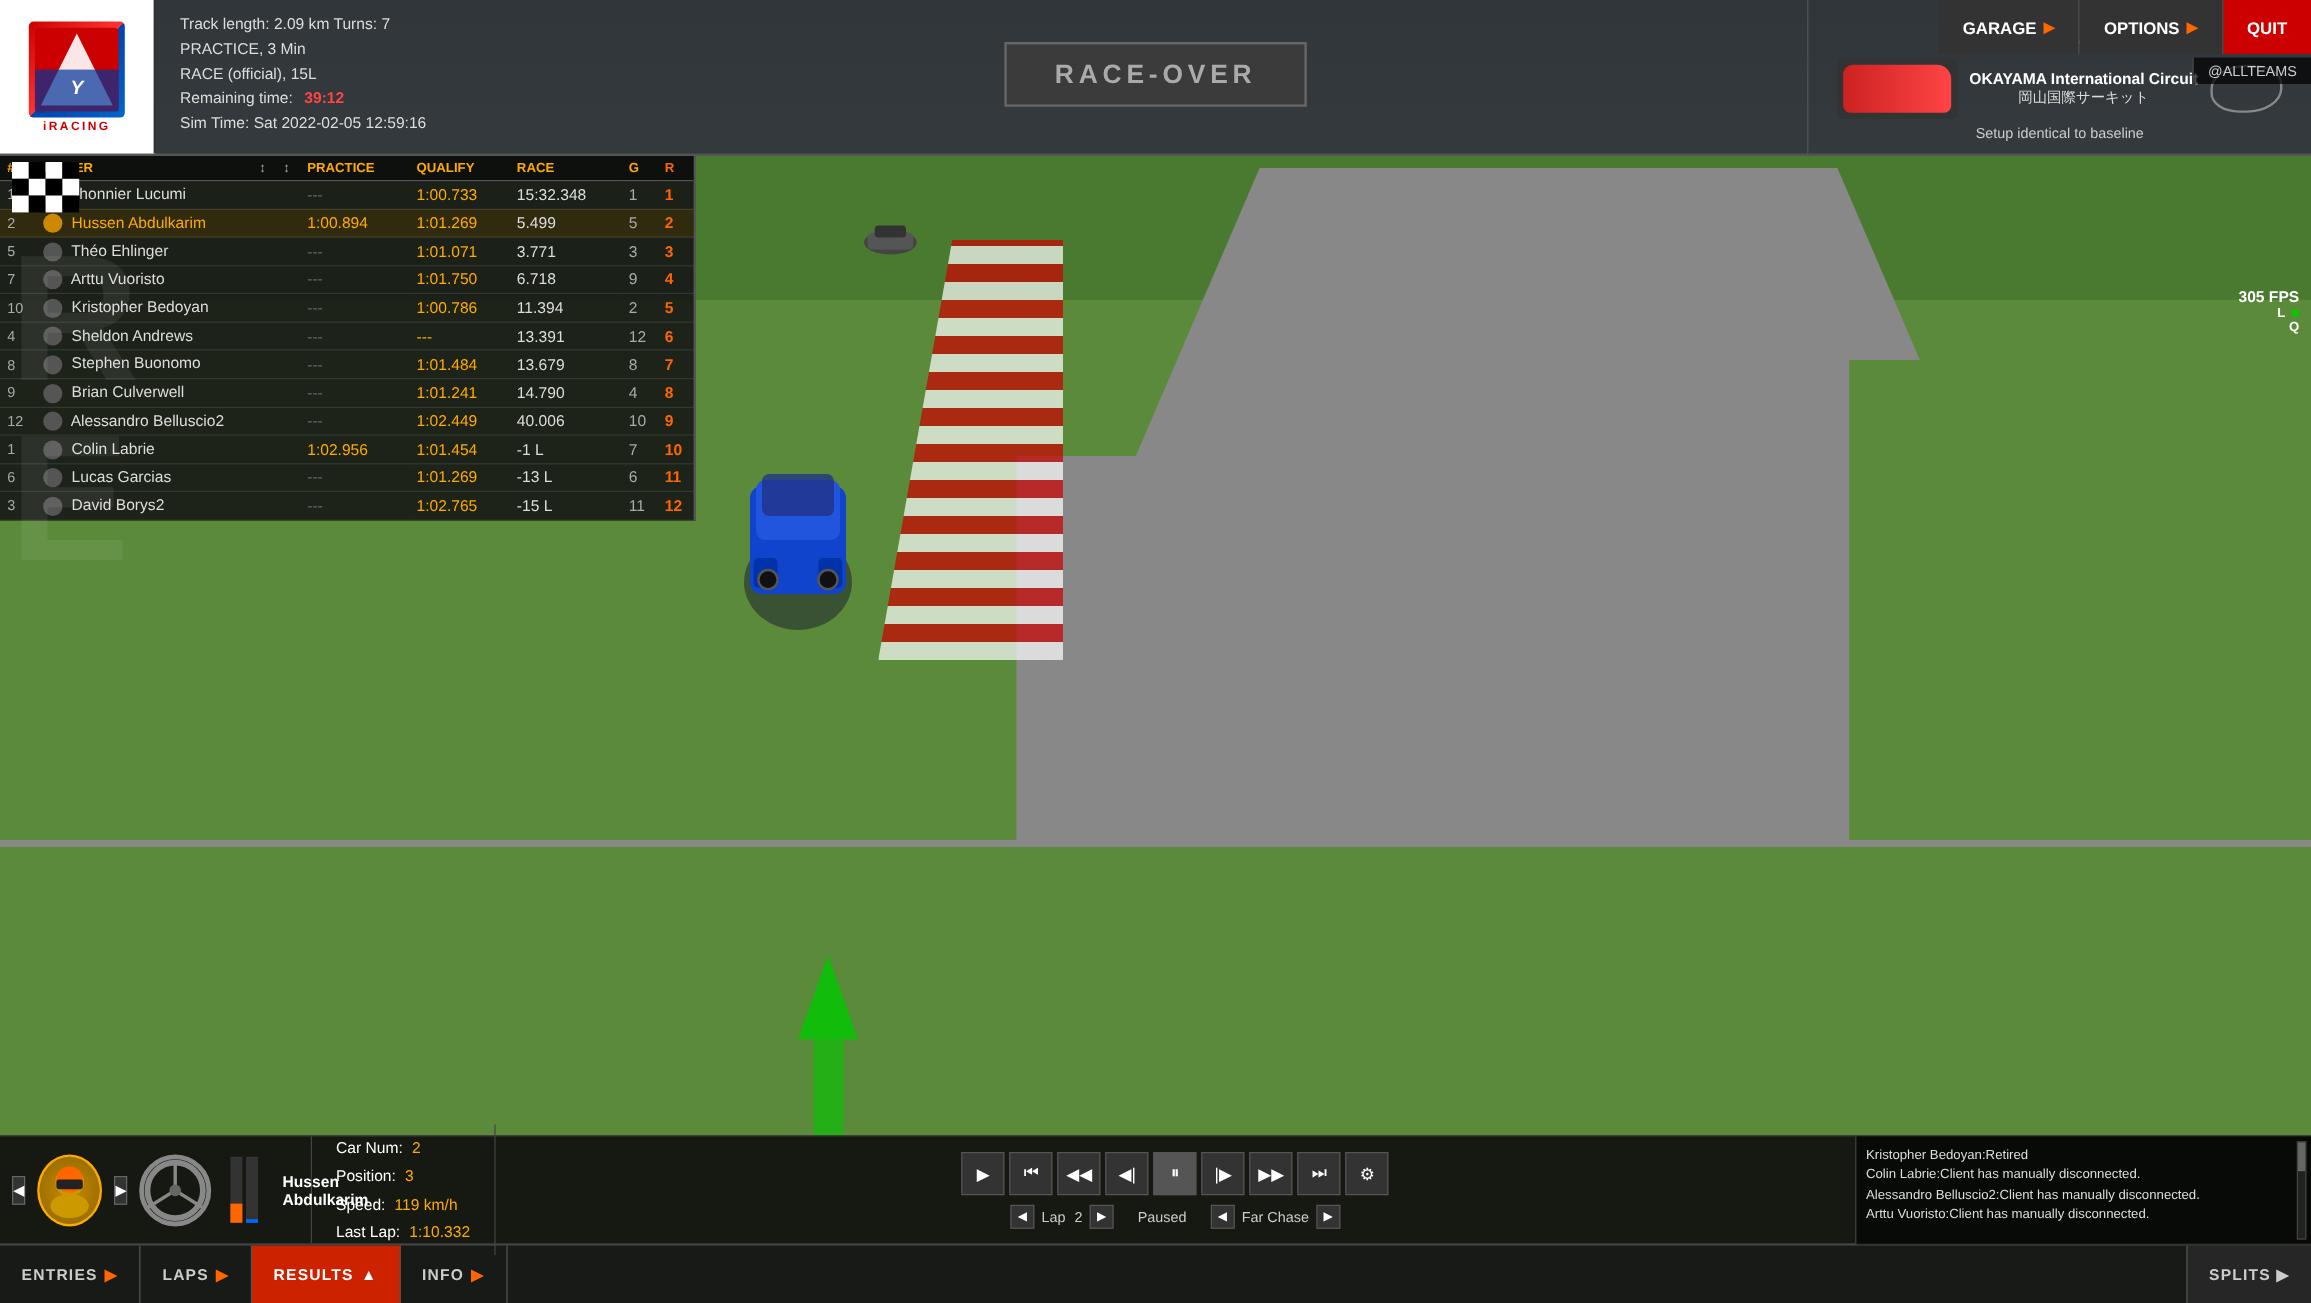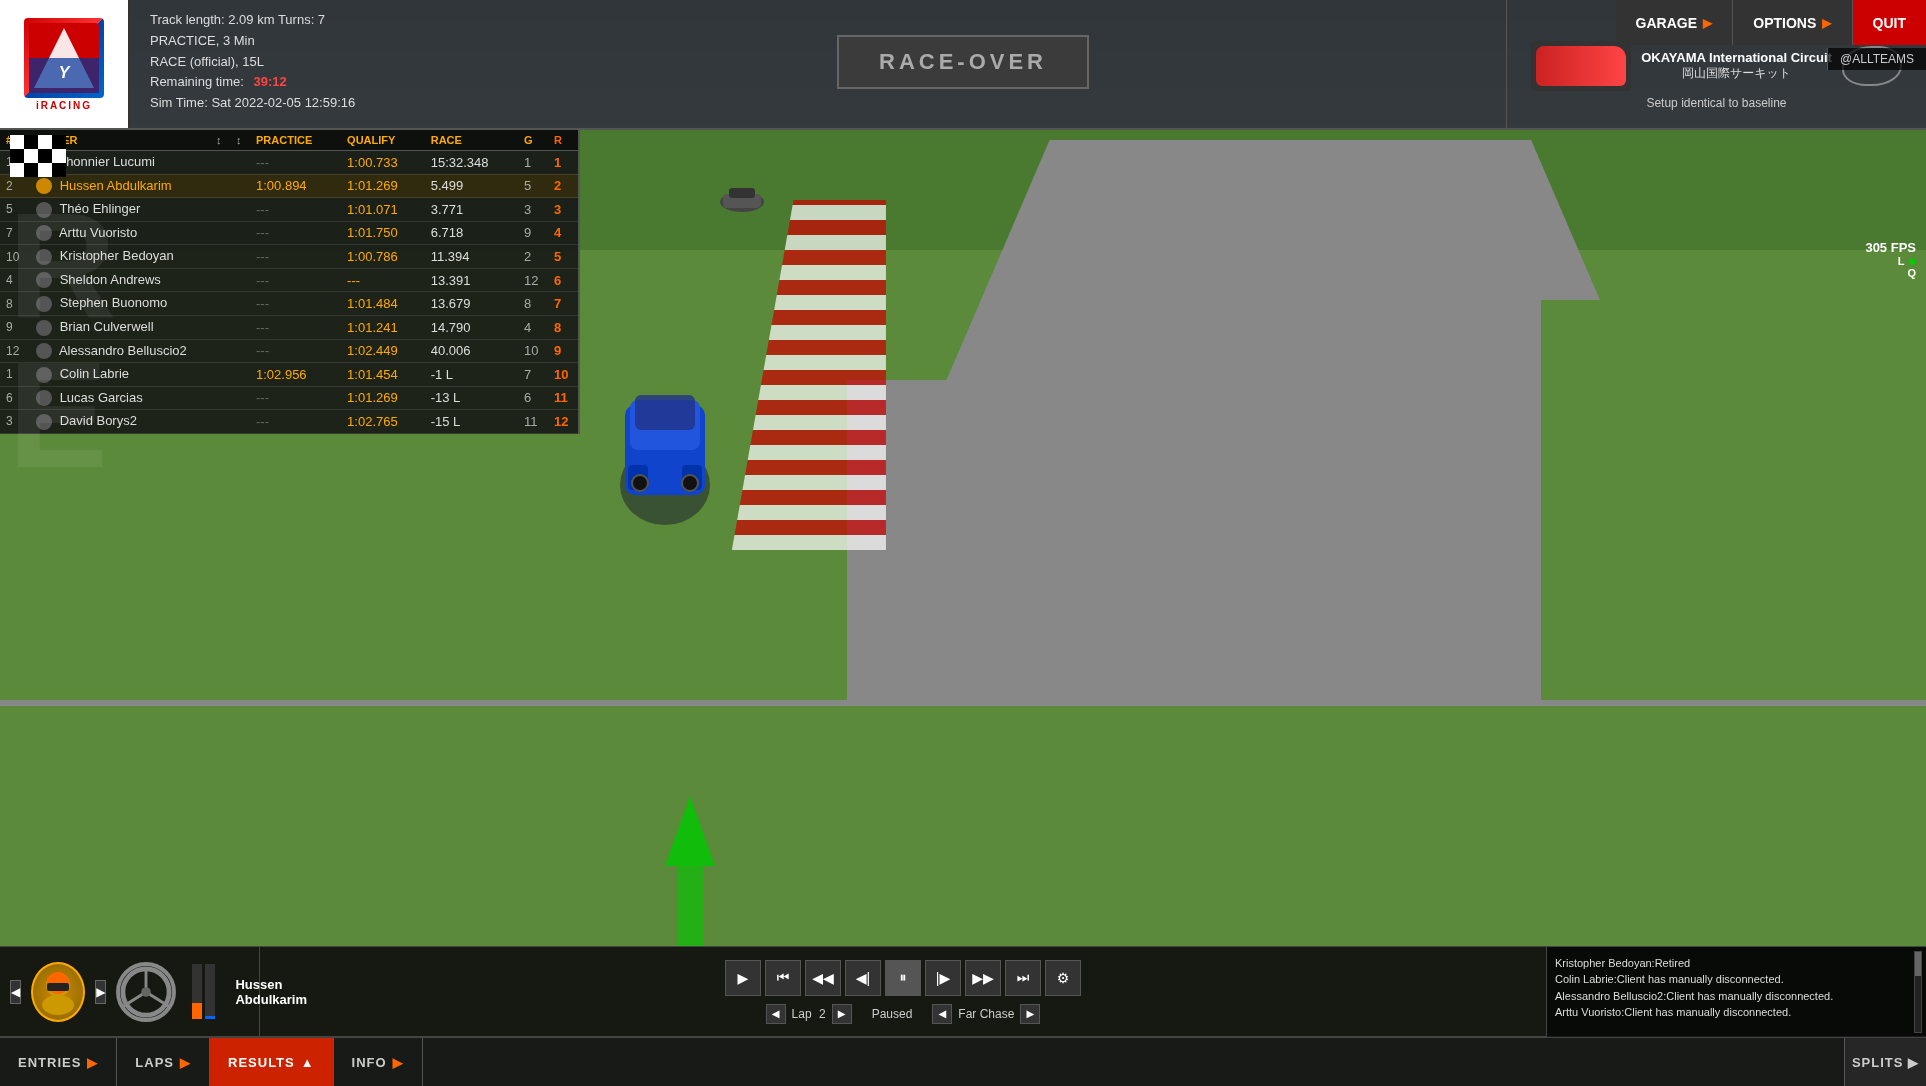--- a/index.html
+++ b/index.html
@@ -100,21 +100,21 @@
       font-weight: bold;
       letter-spacing: 4px;
       padding: 12px 40px;
     }
 
     .right-header {
       width: 420px;
       display: flex;
       flex-direction: column;
       align-items: center;
-      justify-content: center;
+      justify-content: flex-end;
       padding: 10px;
       border-left: 1px solid #555;
     }
 
     .mazda-cup-title {
       color: #fff;
       font-size: 16px;
       font-weight: bold;
       margin-bottom: 5px;
     }
@@ -317,21 +317,21 @@
 
     .nav-tab.active .tab-arrow {
       color: #fff;
     }
 
     .splits-btn {
       margin-left: auto;
       display: flex;
       align-items: center;
       gap: 6px;
-      padding: 0 7px;
+      padding: 0 18px;
       height: 100%;
       color: #ccc;
       font-size: 13px;
       font-weight: bold;
       cursor: pointer;
       letter-spacing: 1px;
       border-left: 1px solid #555;
       background: rgba(40,40,40,0.9);
     }
 
@@ -949,20 +949,38 @@
       </div>
       <div style="width:10px;height:55px;background:#333;position:relative;">
         <div style="position:absolute;bottom:0;left:0;right:0;height:5%;background:#0066ff;"></div>
       </div>
     </div>
     <div style="margin-left:10px;">
       <div class="driver-name">Hussen Abdulkarim</div>
     </div>
   </div>
 
+  <div class="car-info-section">
+    <div>
+      <span class="car-info-label">Car Num:</span>
+      <span style="margin-left:4px;">2</span>
+    </div>
+    <div>
+      <span class="car-info-label">Position:</span>
+      <span style="margin-left:4px;">3</span>
+    </div>
+    <div>
+      <span class="car-info-label">Speed:</span>
+      <span style="margin-left:4px;">119 km/h</span>
+    </div>
+    <div>
+      <span class="car-info-label">Last Lap:</span>
+      <span style="margin-left:4px;">1:10.332</span>
+    </div>
+  </div>
 
   <div class="playback-section">
     <div class="playback-btns">
       <div class="pb-btn">▶</div>
       <div class="pb-btn">⏮</div>
       <div class="pb-btn">◀◀</div>
       <div class="pb-btn">◀|</div>
       <div class="pb-btn active">⏸</div>
       <div class="pb-btn">|▶</div>
       <div class="pb-btn">▶▶</div>

